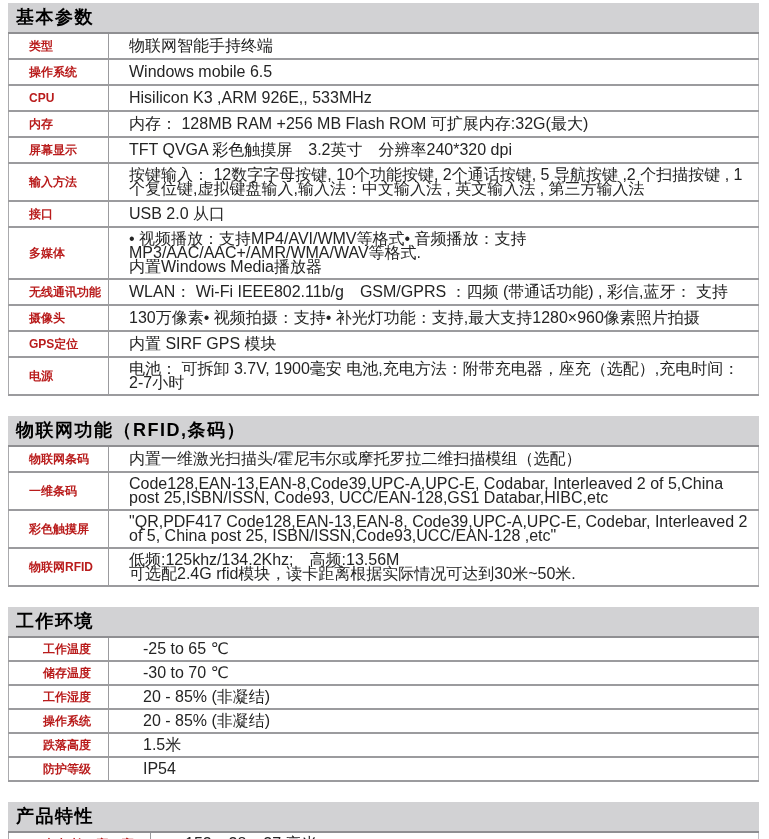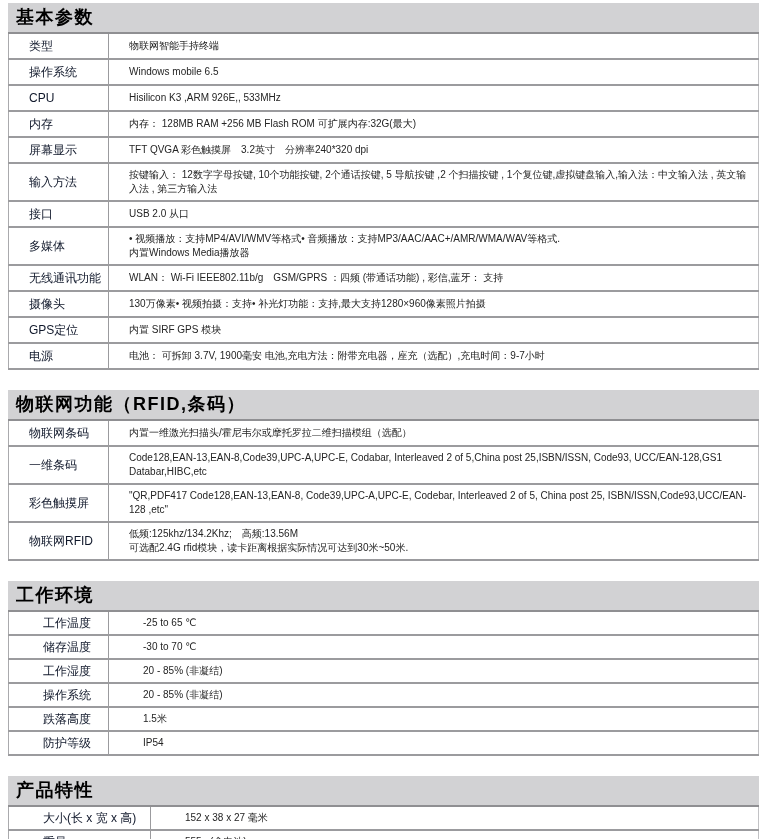--- a/index.html
+++ b/index.html
@@ -34,27 +34,27 @@
     vertical-align: middle;
     height: 26px;
     box-sizing: border-box;
   }
   td.label {
     width: 100px;
     border-right: 1px solid #9b9b9e;
     padding-left: 20px;
     padding-right: 4px;
     font-size: 12px;
-    font-weight: normal;
-    color: #0f172a;
+    font-weight: bold;
+    color: #b91c1c;
     line-height: 14px;
   }
   td.value {
     padding: 4px 10px 4px 20px;
-    font-size: 10px;
+    font-size: 16px;
     color: #242424;
     line-height: 14px;
     white-space: pre-line;
   }
   
   .section:nth-of-type(3) td, .section:nth-of-type(4) td { height: 23px; padding-left: 34px; }
   
   .section:last-of-type td.label { width: 142px; }
 </style>
 </head>
@@ -118,21 +118,21 @@
     <td class="value">130万像素• 视频拍摄：支持• 补光灯功能：支持,最大支持1280×960像素照片拍摄</td>
   </tr>
 
   <tr>
     <td class="label">GPS定位</td>
     <td class="value">内置 SIRF GPS 模块</td>
   </tr>
 
   <tr>
     <td class="label">电源</td>
-    <td class="value">电池： 可拆卸 3.7V, 1900毫安 电池,充电方法：附带充电器，座充（选配）,充电时间：9-7小时</td>
+    <td class="value">电池： 可拆卸 3.7V, 1900毫安 电池,充电方法：附带充电器，座充（选配）,充电时间：2-7小时</td>
   </tr>
 </tbody>
     </table>
   </div>
 
   <div class="section">
     <div class="section-header">
       <span class="section-title">物联网功能（RFID,条码）</span>
     </div>
     <table class="spec-table">

